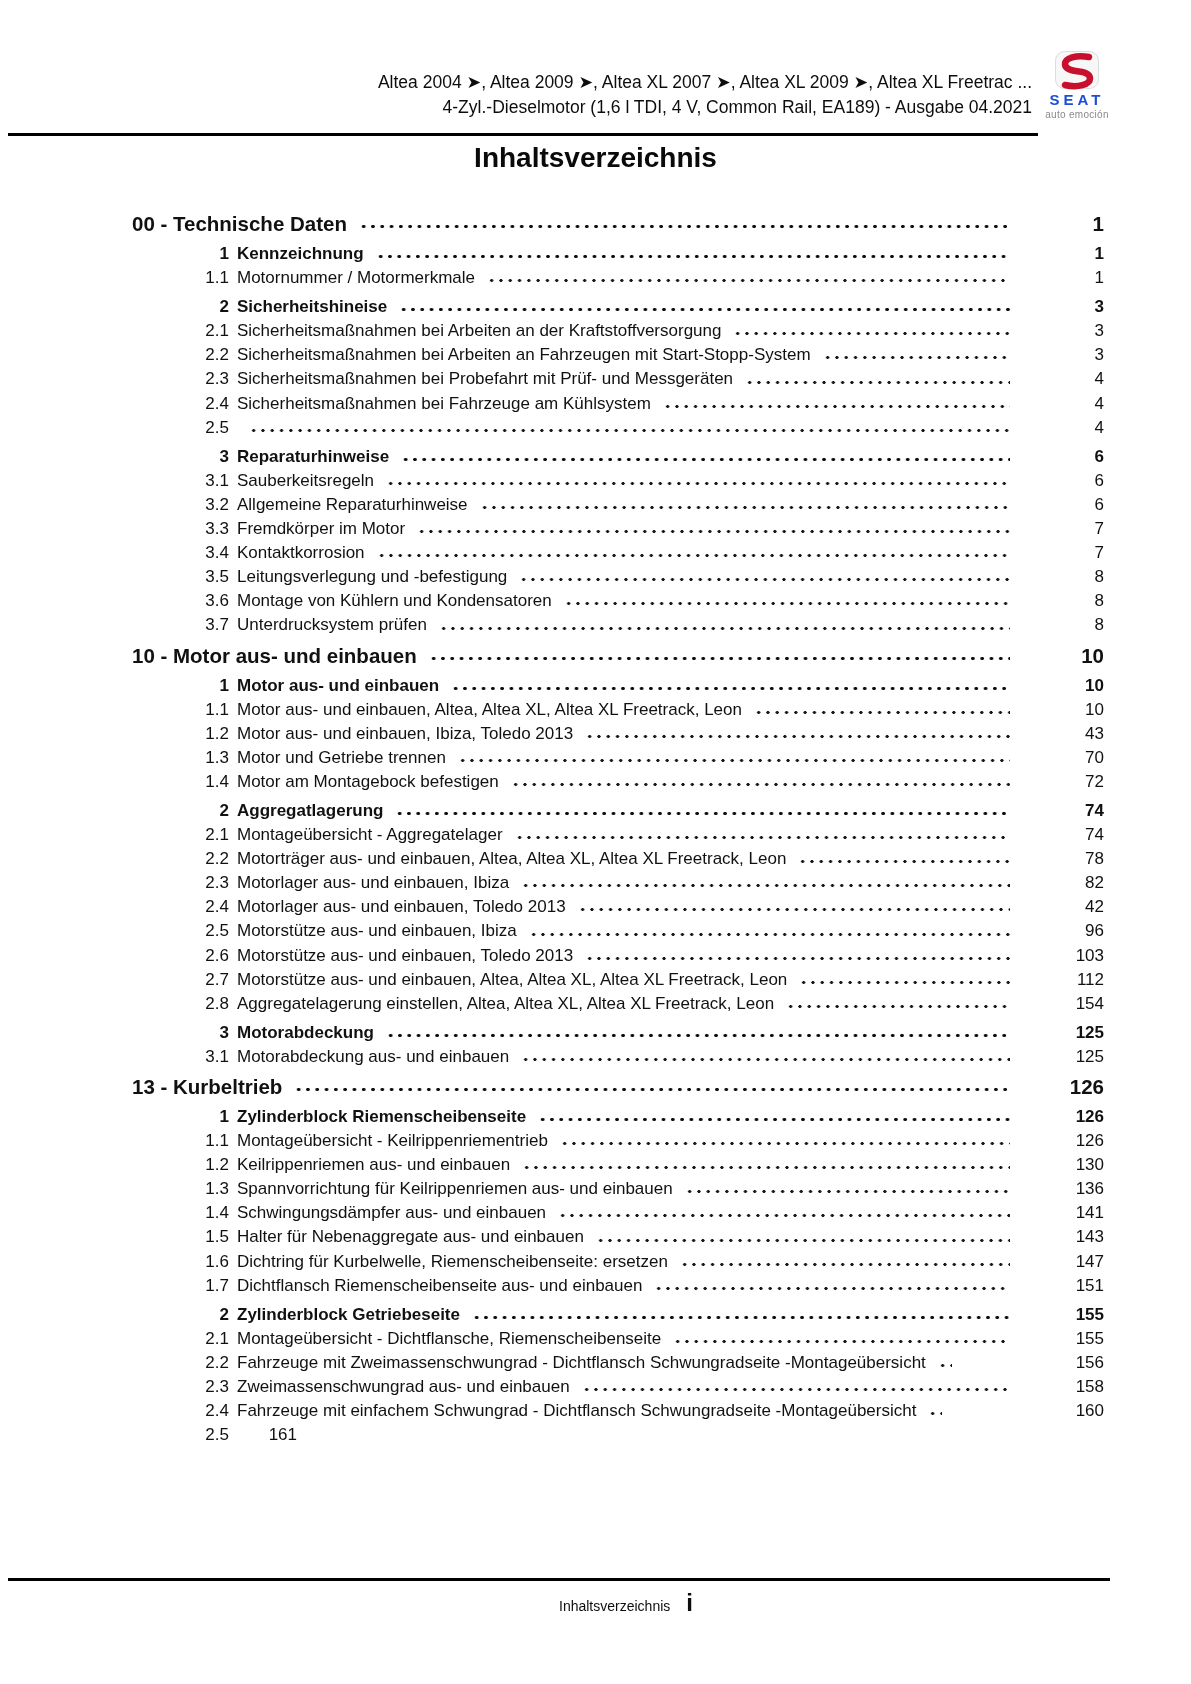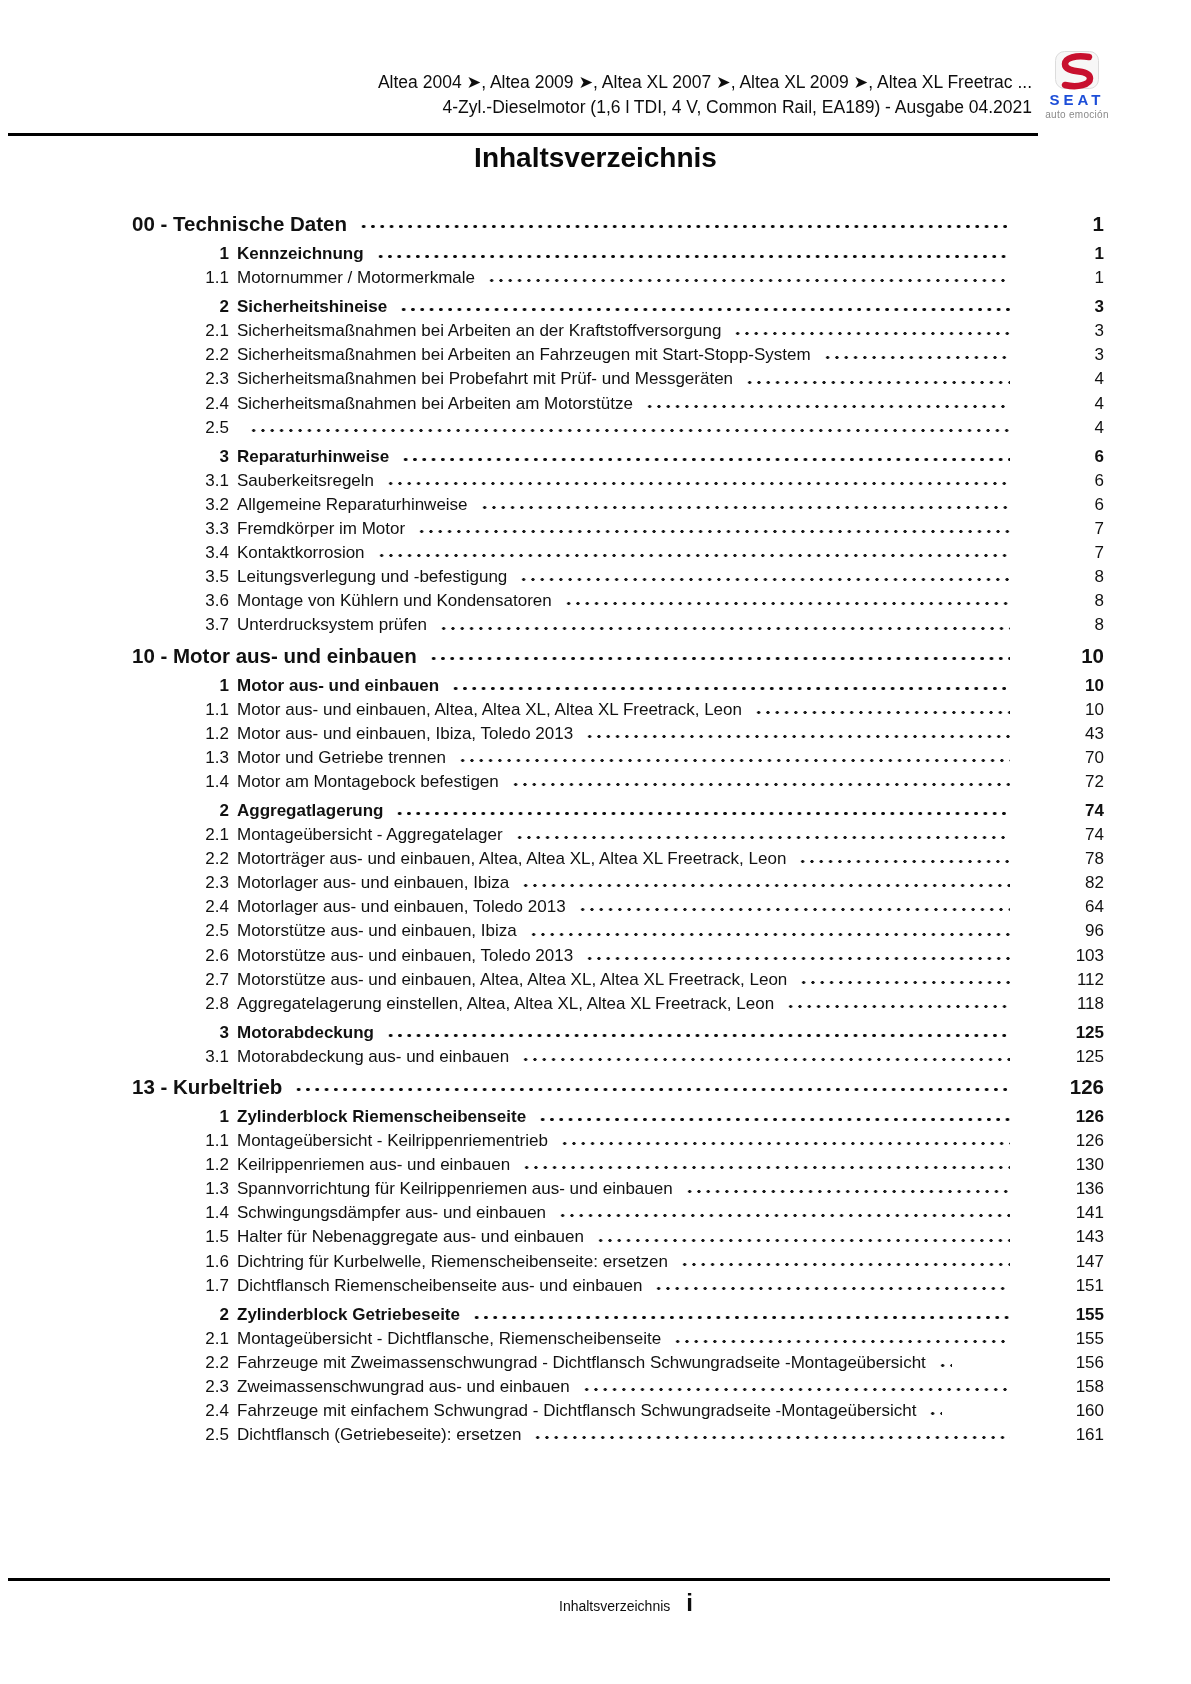--- a/index.html
+++ b/index.html
@@ -133,21 +133,21 @@
         <div class="num">2.3</div>
         <div class="mid">
           <div class="t">Sicherheitsmaßnahmen bei Probefahrt mit Prüf- und Messgeräten</div>
           <div class="dots"></div>
         </div>
         <div class="page">4</div>
       </div>
       <div class="row entry-row">
         <div class="num">2.4</div>
         <div class="mid">
-          <div class="t">Sicherheitsmaßnahmen bei Arbeiten am Motorstütze</div>
+          <div class="t">Sicherheitsmaßnahmen bei Fahrzeuge am Kühlsystem</div>
           <div class="dots"></div>
         </div>
         <div class="page">4</div>
       </div>
       <div class="row entry-row">
         <div class="num">2.5</div>
         <div class="mid">
           <div class="dots"></div>
         </div>
         <div class="page">4</div>
@@ -292,21 +292,21 @@
           <div class="dots"></div>
         </div>
         <div class="page">82</div>
       </div>
       <div class="row entry-row">
         <div class="num">2.4</div>
         <div class="mid">
           <div class="t">Motorlager aus- und einbauen, Toledo 2013</div>
           <div class="dots"></div>
         </div>
-        <div class="page">64</div>
+        <div class="page">42</div>
       </div>
       <div class="row entry-row">
         <div class="num">2.5</div>
         <div class="mid">
           <div class="t">Motorstütze aus- und einbauen, Ibiza</div>
           <div class="dots"></div>
         </div>
         <div class="page">96</div>
       </div>
       <div class="row entry-row">
@@ -324,21 +324,21 @@
           <div class="dots"></div>
         </div>
         <div class="page">112</div>
       </div>
       <div class="row entry-row">
         <div class="num">2.8</div>
         <div class="mid">
           <div class="t">Aggregatelagerung einstellen, Altea, Altea XL, Altea XL Freetrack, Leon</div>
           <div class="dots"></div>
         </div>
-        <div class="page">118</div>
+        <div class="page">154</div>
       </div>
       <div class="row entry-row bold">
         <div class="num">3</div>
         <div class="mid">
           <div class="t">Motorabdeckung</div>
           <div class="dots"></div>
         </div>
         <div class="page">125</div>
       </div>
       <div class="row entry-row">
@@ -459,24 +459,20 @@
           <div class="line1">Fahrzeuge mit einfachem Schwungrad - Dichtflansch Schwungradseite -</div>
           <div class="line2">
             <div class="t">Montageübersicht</div>
             <div class="dots"></div>
           </div>
         </div>
         <div class="page">160</div>
       </div>
       <div class="row entry-row">
         <div class="num">2.5</div>
-        <div class="mid">
-          <div class="t">Dichtflansch (Getriebeseite): ersetzen</div>
-          <div class="dots"></div>
-        </div>
         <div class="page">161</div>
       </div>
     </div>
 
   <div class="footer-rule"></div>
   <div class="footer">
     <span class="footer-label">Inhaltsverzeichnis</span><span class="footer-page">i</span>
   </div>
 
 </div>

